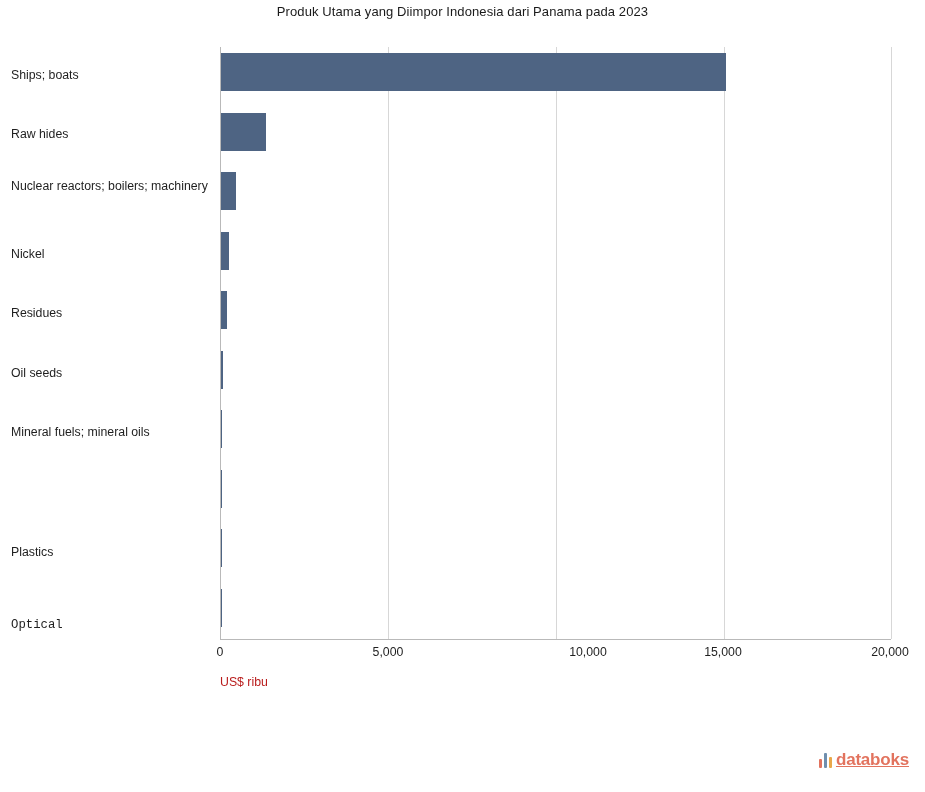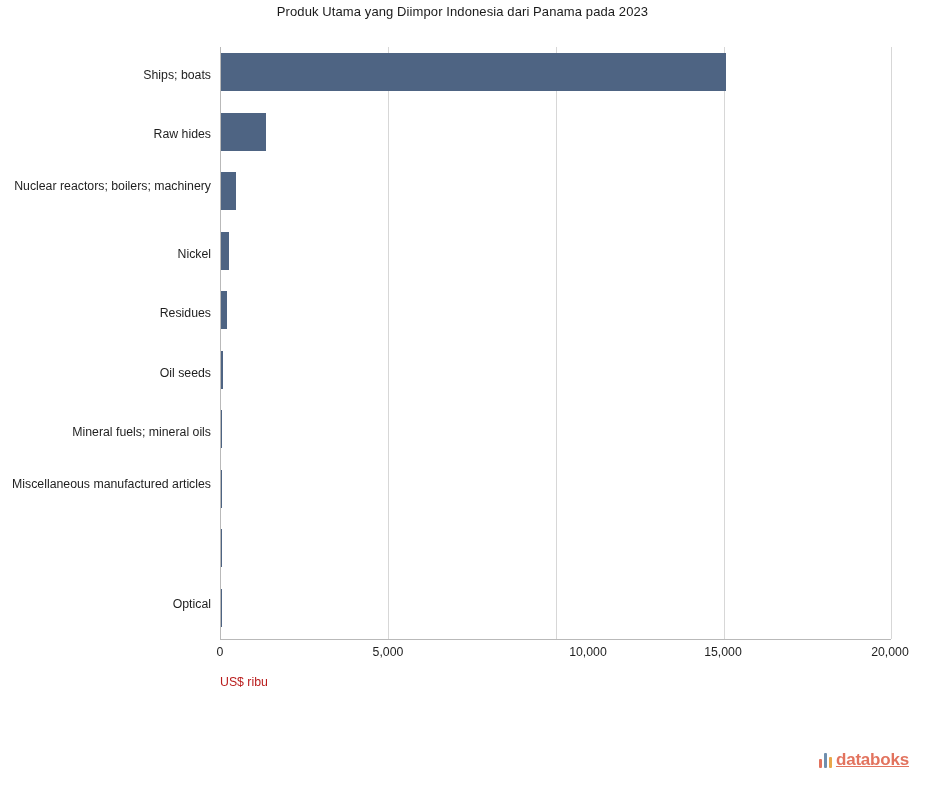--- a/index.html
+++ b/index.html
@@ -51,21 +51,21 @@
   }
   .bar {
     position: absolute;
     background: #4e6483;
     height: 38px;
   }
   .cat-label {
     position: absolute;
     right: 0;
     width: 200px;
-    text-align: right;
+    text-align: left;
     font-size: 12.3px;
     color: #1f1f1f;
     line-height: 15px;
   }
   .cat-labels {
     position: absolute;
     left: 0;
     top: 47px;
     width: 211px;
     height: 592px;
@@ -128,22 +128,22 @@
   <div class="chart-title">Produk Utama yang Diimpor Indonesia dari Panama pada 2023</div>
 
   <div class="cat-labels">
     <div class="cat-label" style="top:21px;">Ships; boats</div>
     <div class="cat-label" style="top:80px;">Raw hides</div>
     <div class="cat-label" style="top:132px;">Nuclear reactors; boilers; machinery</div>
     <div class="cat-label" style="top:200px;">Nickel</div>
     <div class="cat-label" style="top:259px;">Residues</div>
     <div class="cat-label" style="top:319px;">Oil seeds</div>
     <div class="cat-label" style="top:378px;">Mineral fuels; mineral oils</div>
-    <div class="cat-label" style="top:430px;">Miscellaneous manufactured articles</div>
-    <div class="cat-label" style="top:550px;">Optical</div>
+    <div class="cat-label" style="top:498px;">Plastics</div>
+    <div class="cat-label" style="top:571px;font-family:Liberation Mono, monospace;">Optical</div>
   </div>
 
   <div class="plot-area">
     <div class="gridline" style="left:167px;"></div>
     <div class="gridline" style="left:335px;"></div>
     <div class="gridline" style="left:503px;"></div>
     <div class="gridline" style="left:670px;"></div>
 
     <div class="bar" style="top: 6px; left: 0px; width: 504.927px;"></div>
     <div class="bar" style="top: 66px; left: 0px; width: 44.957px;"></div>

